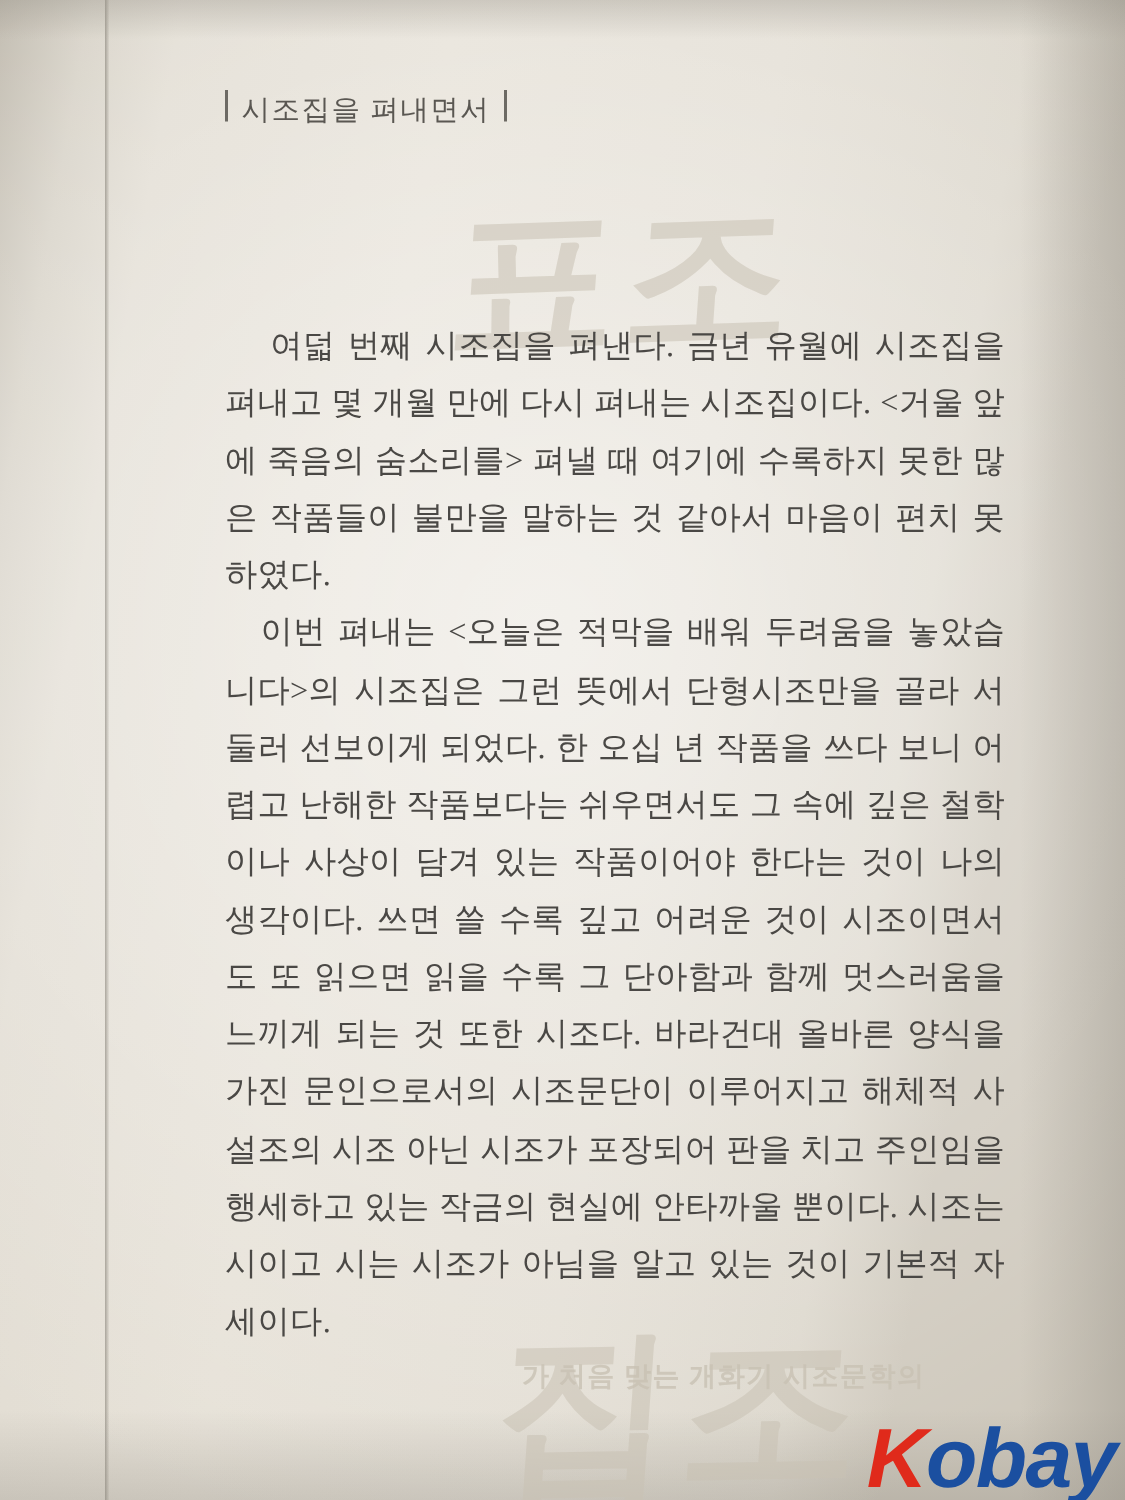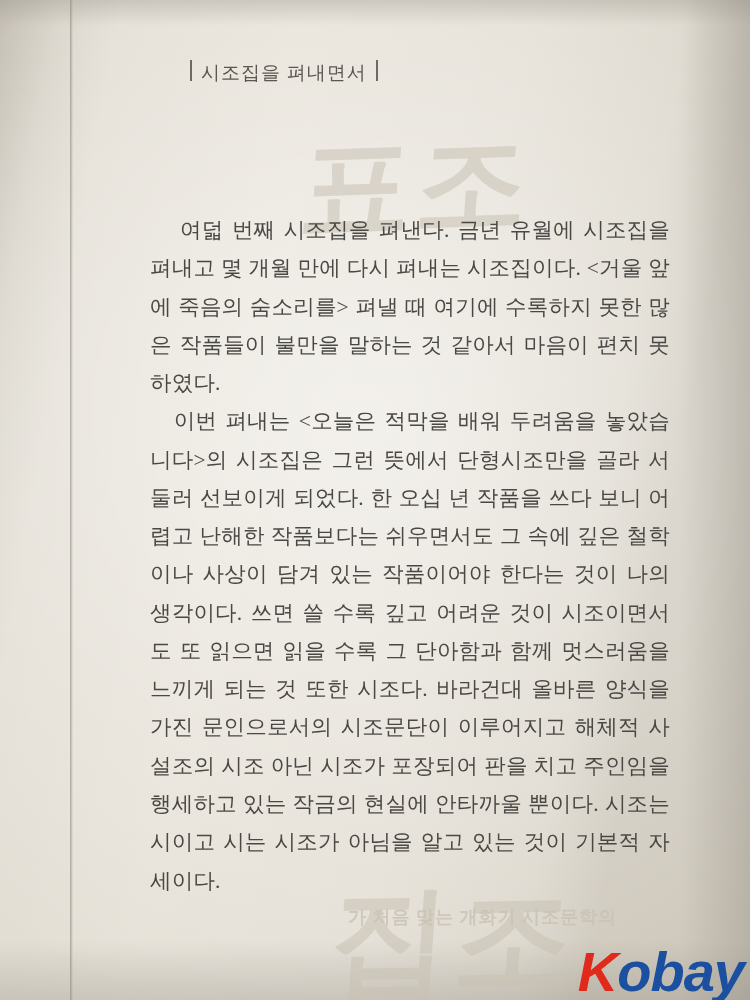--- a/index.html
+++ b/index.html
@@ -97,21 +97,20 @@
     width: 520px;
     color: #4c4a46;
   }
 
   .running-head {
     font-size: 19px;
     letter-spacing: 1px;
     color: #5a5752;
     display: flex;
     gap: 9px;
-    margin-left: 40px;
   }
   .bar {
     display: inline-block;
     width: 2px;
     height: 21px;
     background: #6d6a64;
   }
 
   .body-text {
     margin-top: 125px;

